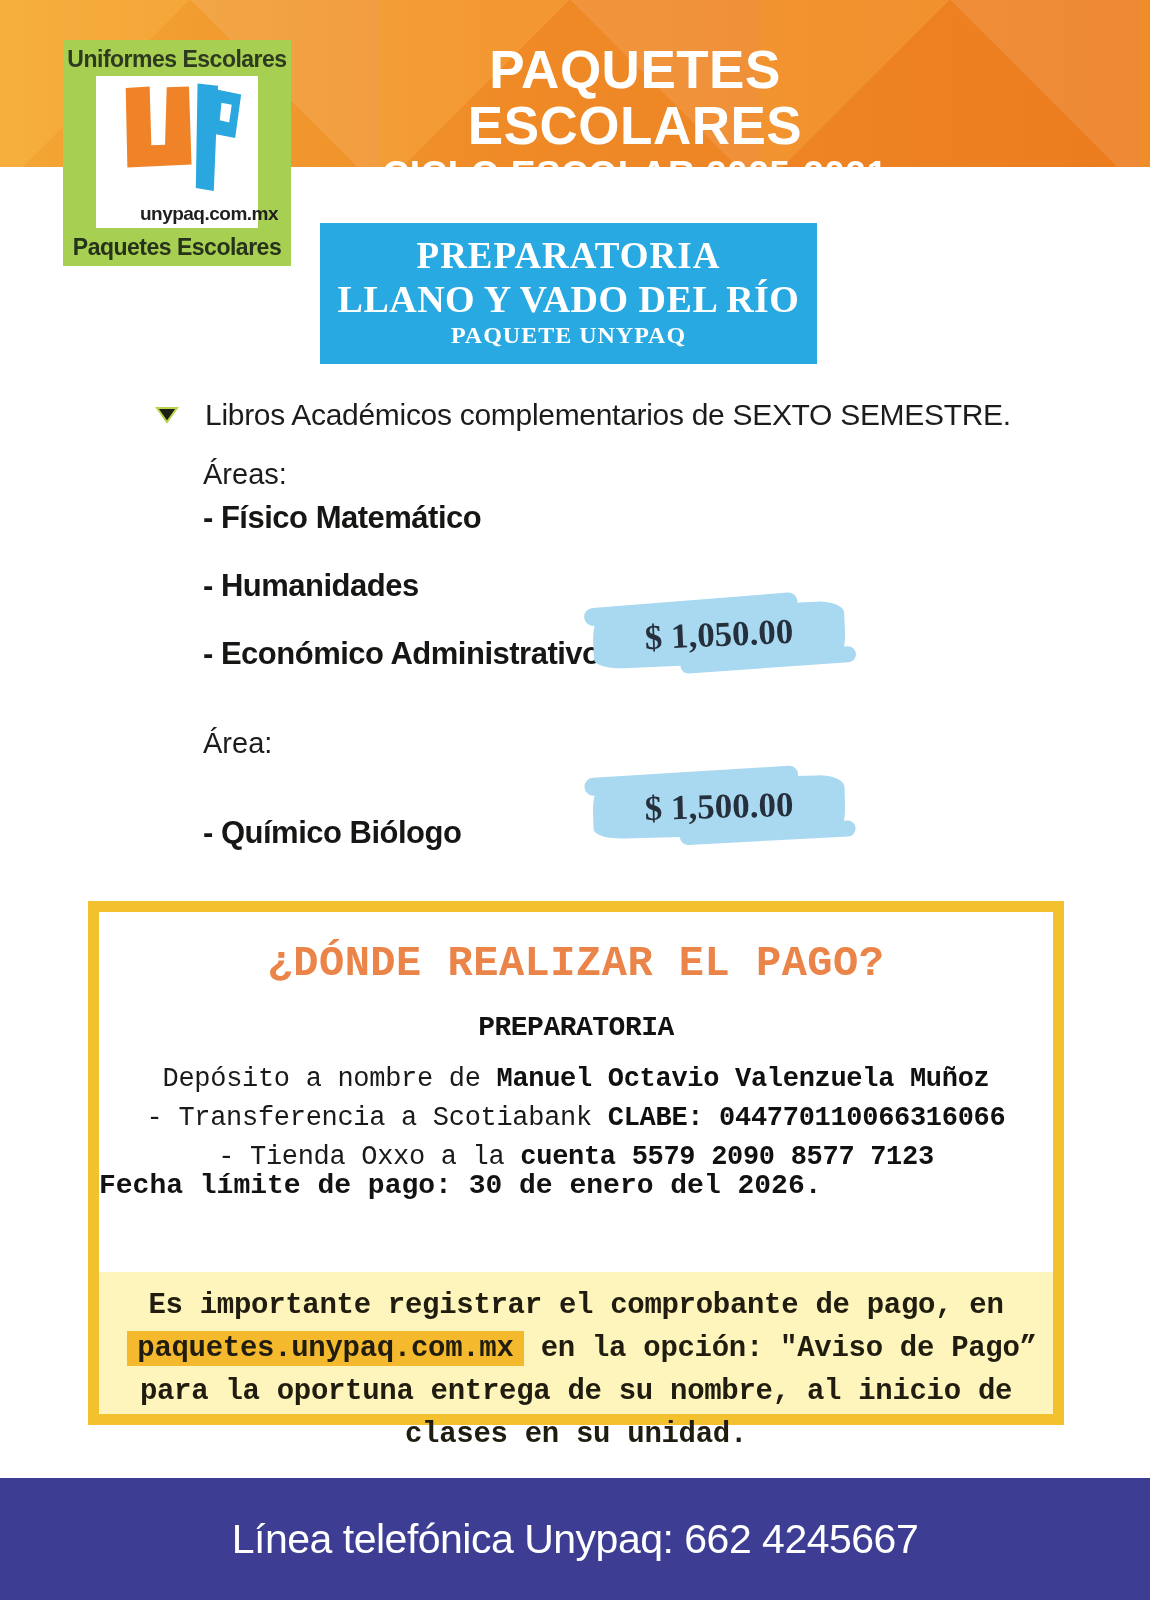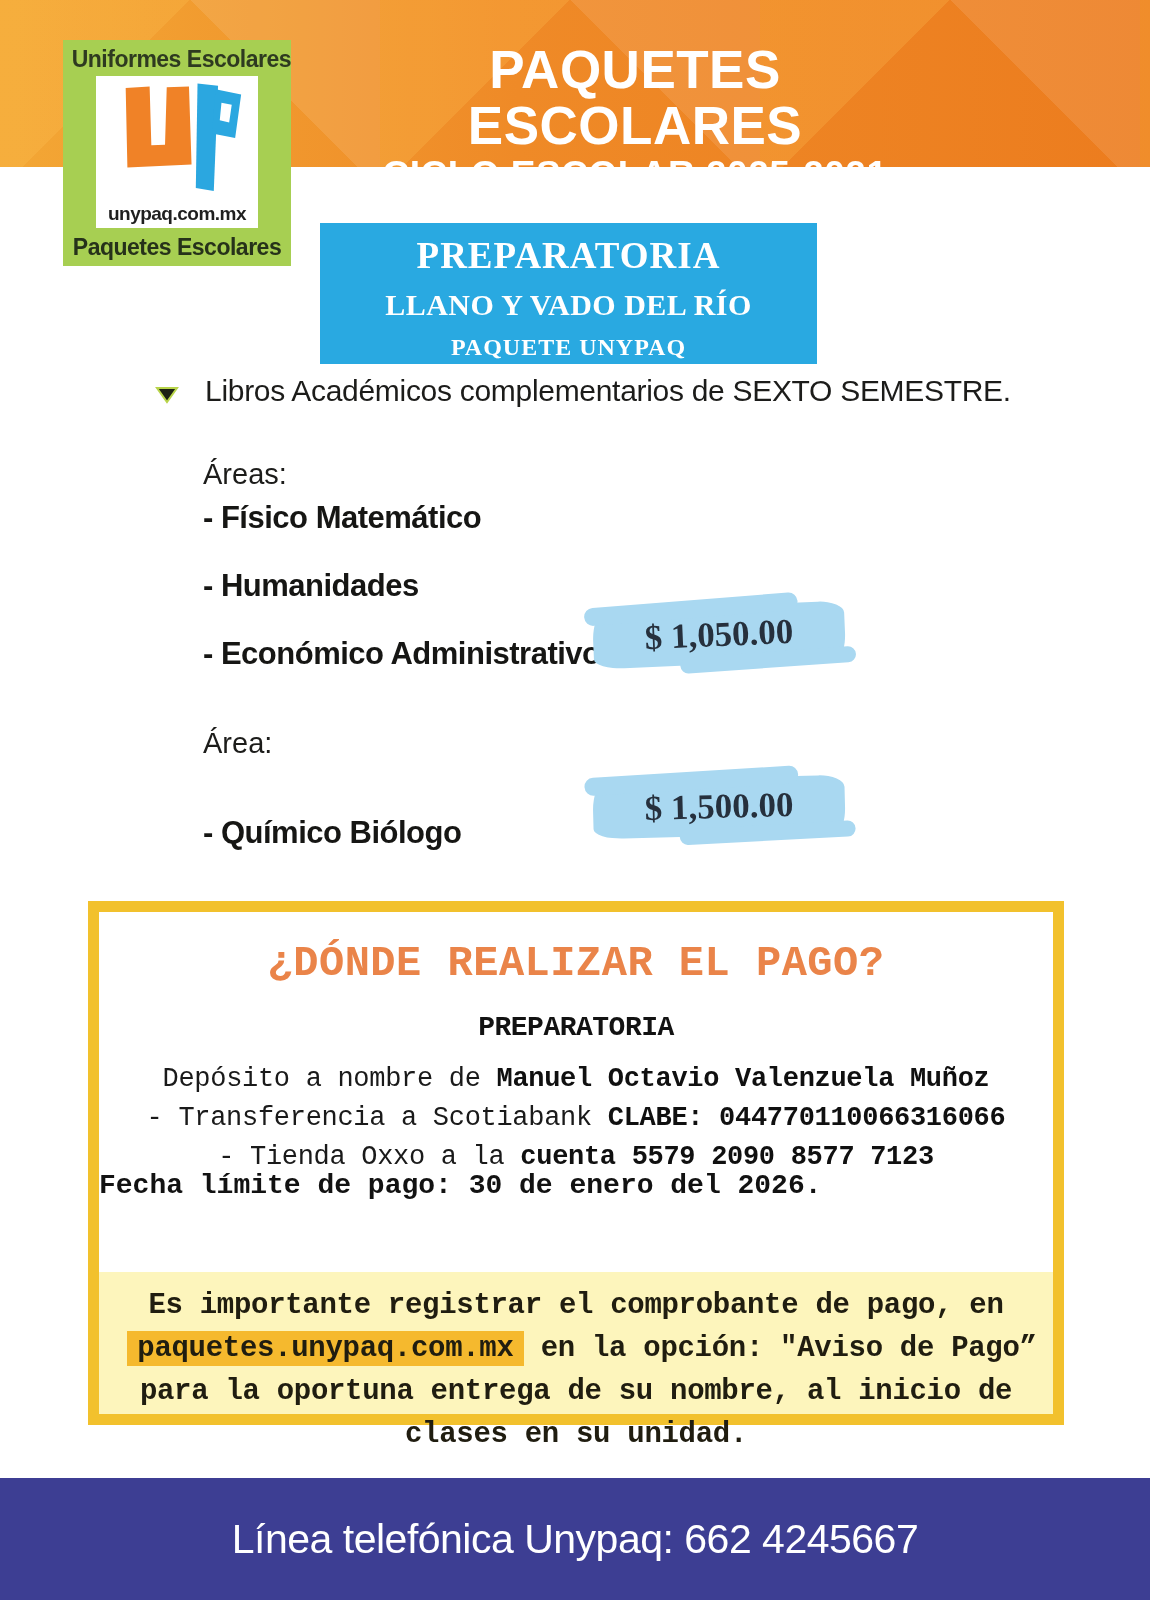--- a/index.html
+++ b/index.html
@@ -25,49 +25,49 @@
   }
   .header-title { font-size:53px; font-weight:bold; line-height:56px; letter-spacing:0.5px; }
   .header-subtitle { font-size:37px; font-weight:bold; line-height:42px; letter-spacing:0.5px; }
 
   
   .logo {
     position:absolute; left:63px; top:40px; width:228px; height:226px;
     background:#a7cf52;
   }
   .logo-top {
-    position:absolute; top:6px; width:100%; text-align:right;
+    position:absolute; top:6px; width:100%; text-align:center;
     font-weight:bold; font-size:23px; color:#2e3a20; letter-spacing:-0.5px;
   }
   .logo-inner {
     position:absolute; left:33px; top:36px; width:162px; height:152px;
     background:#ffffff;
   }
   .up-mark { display:block; margin:6px auto 0; }
   .logo-url {
     position:absolute; bottom:3px; width:100%; text-align:center;
-    font-weight:bold; font-size:19px; color:#1f1f1f; letter-spacing:-0.5px;
+    font-weight:bold; font-size:19px; color:#1f1f1f; letter-spacing:-0.5px;padding-left:32px;
   }
   .logo-bottom {
     position:absolute; bottom:5px; width:100%; text-align:center;
     font-weight:bold; font-size:23px; color:#26321a; letter-spacing:-0.5px;
   }
 
   
   .banner {
     position:absolute; left:320px; top:223px; width:497px; height:141px;
     background:#29a9e1; color:#ffffff; text-align:center;
     font-family:"Liberation Serif", serif; font-weight:bold;
   }
   .banner-line1 { font-size:37px; line-height:42px; margin-top:12px; letter-spacing:1px; }
-  .banner-line2 { font-size:30px; line-height:56px; letter-spacing:0.5px; }
+  .banner-line2 { font-size:38px; line-height:44px; letter-spacing:0.5px; }
   .banner-line3 { font-size:24px; line-height:28px; letter-spacing:1px; }
 
   
-  .bullet-row { position:absolute; left:155px; top:374px; display:flex; align-items:flex-end; }
+  .bullet-row { position:absolute; left:155px; top:398px; display:flex; align-items:flex-start; }
   .bullet-icon { margin-top:8px; margin-right:26px; flex:none; }
   .bullet-text { font-size:30px; color:#1c1c1a; letter-spacing:-0.3px; }
 
   
   .heading { position:absolute; left:203px; font-size:29px; color:#1c1c1a; }
   .item { position:absolute; left:203px; font-size:31px; font-weight:bold; color:#161614; letter-spacing:-0.5px; }
 
   
   .price {
     position:absolute; left:593px; width:252px; height:58px;

